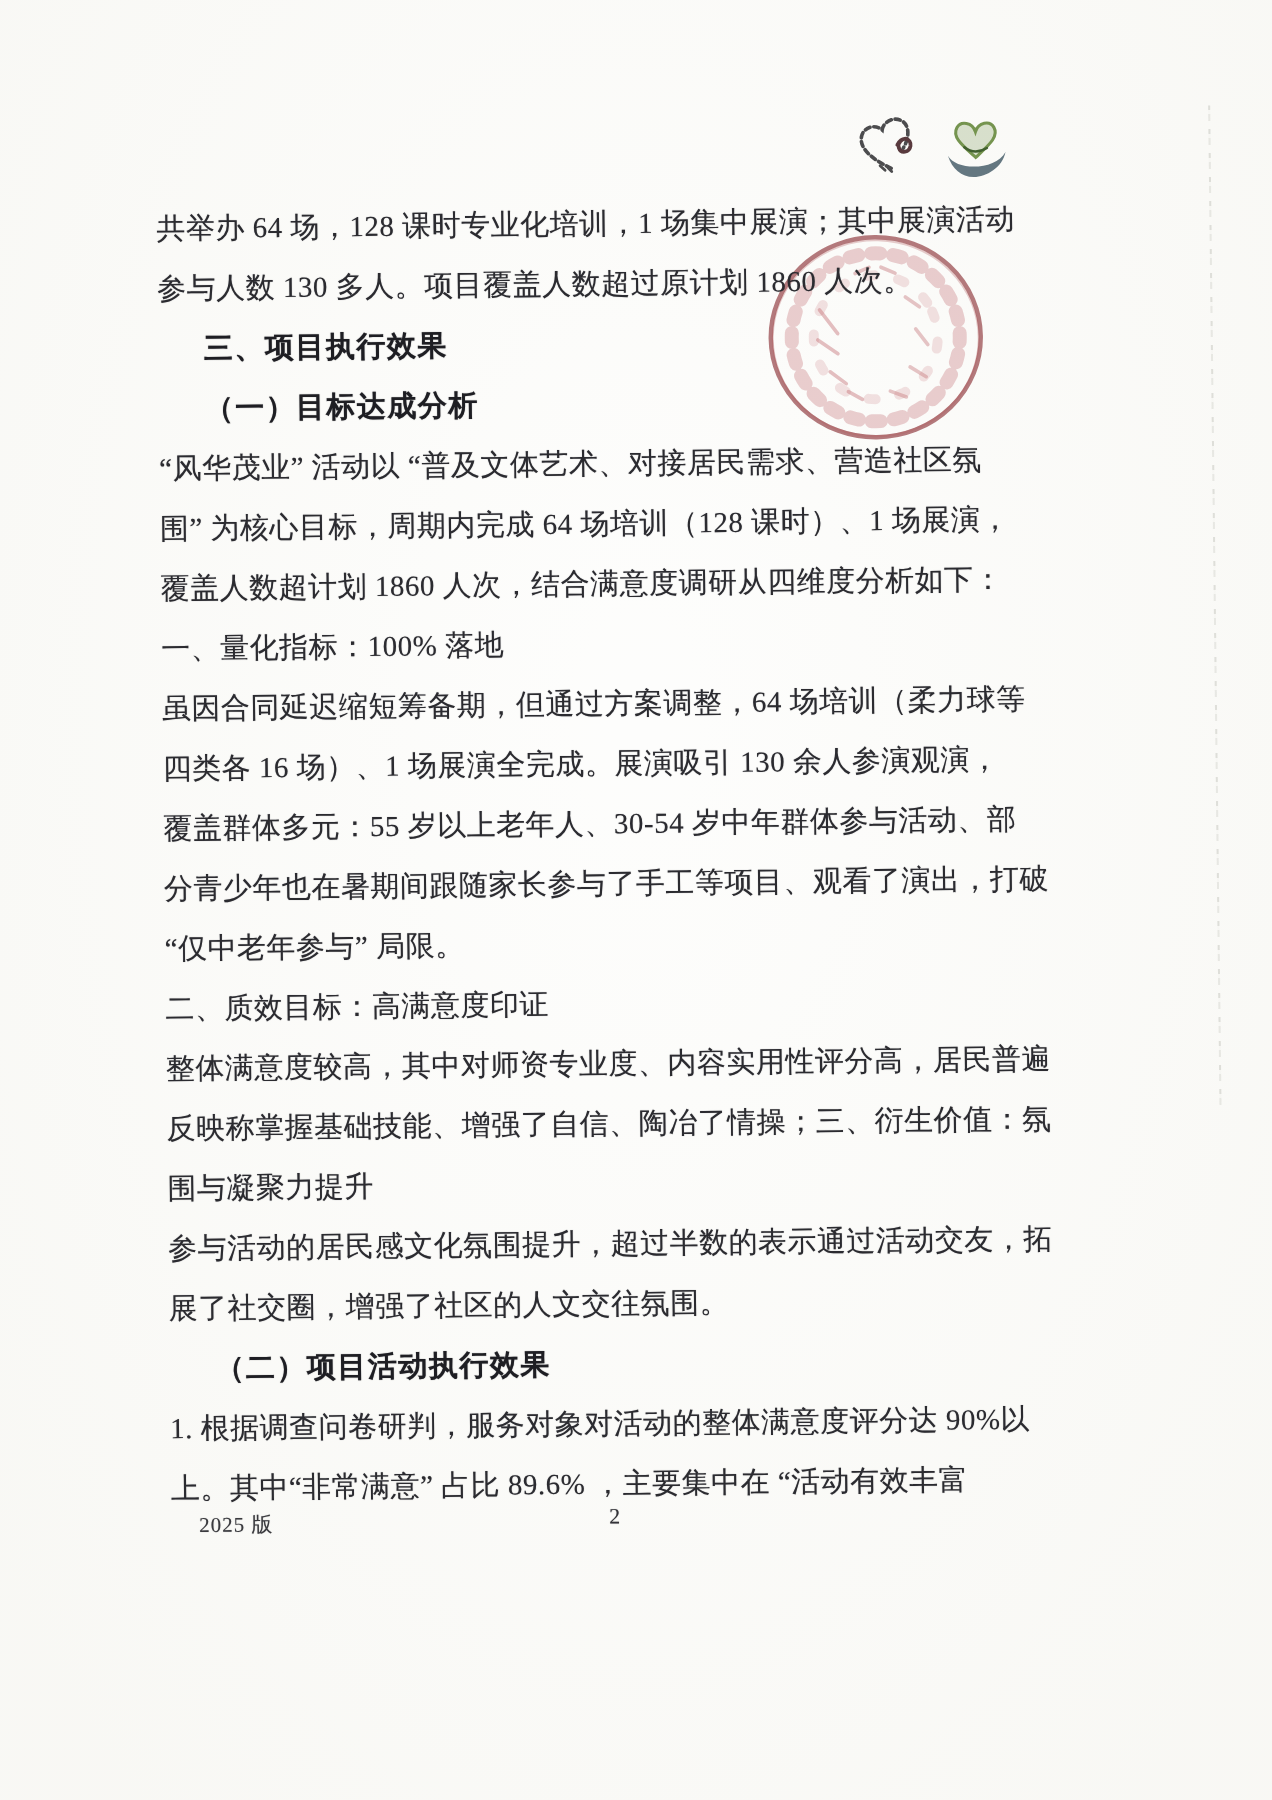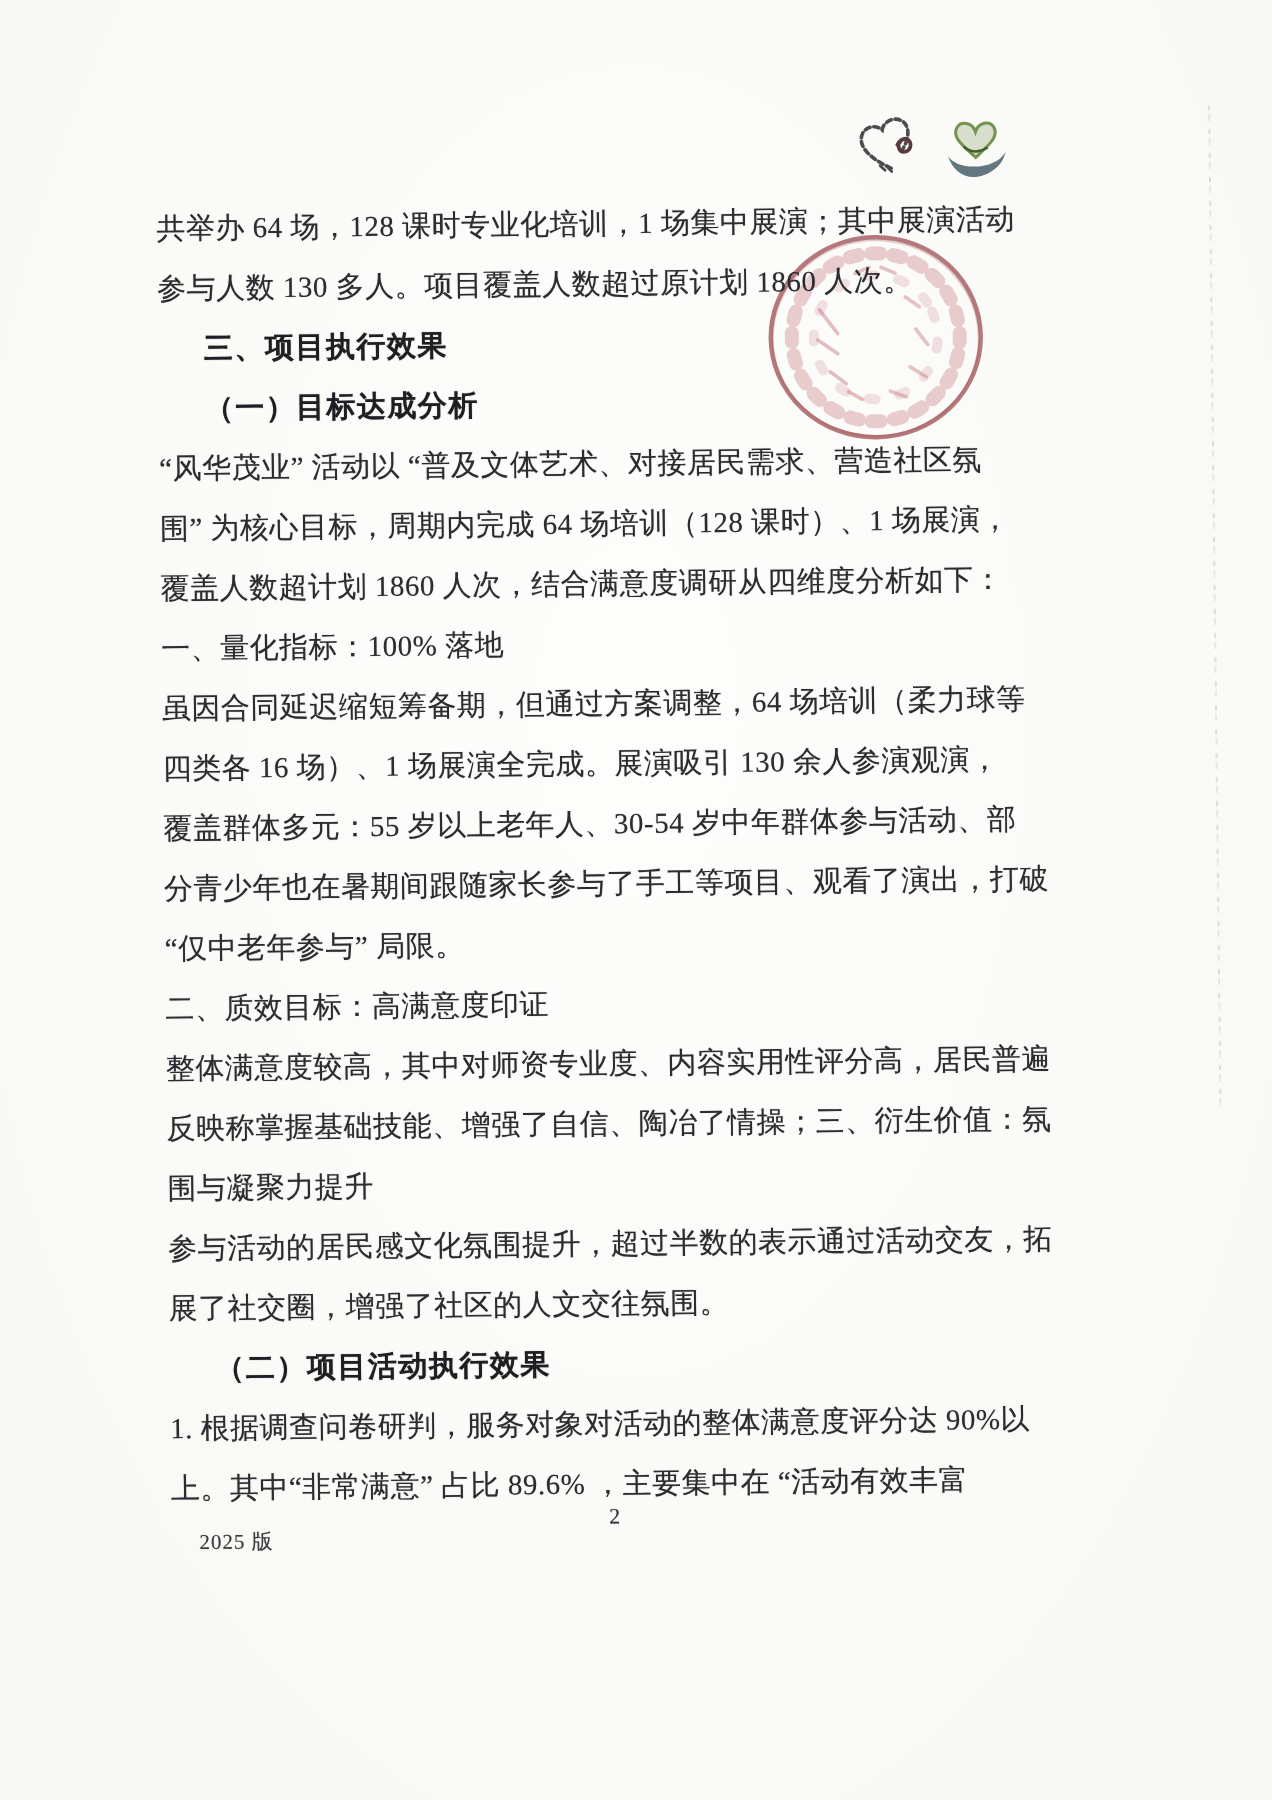--- a/index.html
+++ b/index.html
@@ -43,21 +43,20 @@
     padding-left: 46px;
     letter-spacing: 1.5px;
     text-shadow: 0 0 1px rgba(20,20,25,0.6);
   }
   
   .footer-version {
     position: absolute; left: 186px; top: 1506px;
     font-size: 21px; color: #3a3a3e;
     letter-spacing: 1px;
     text-shadow: 0 0 1px rgba(42,42,48,0.4);
-    margin-top: 17px;
   }
   .footer-page {
     position: absolute; left: 596px; top: 1503px;
     font-size: 22px; color: #333338;
     text-shadow: 0 0 1px rgba(42,42,48,0.4);
   }
   
   .stamp {
     position: absolute; left: 764px; top: 234px;
     width: 224px; height: 216px;

